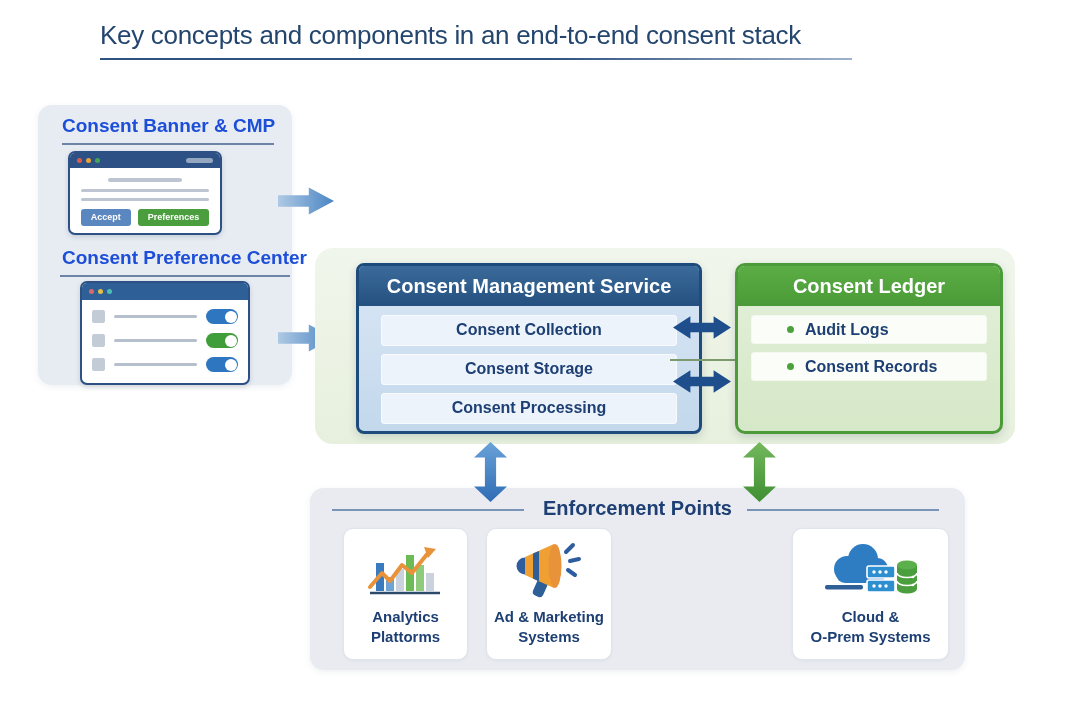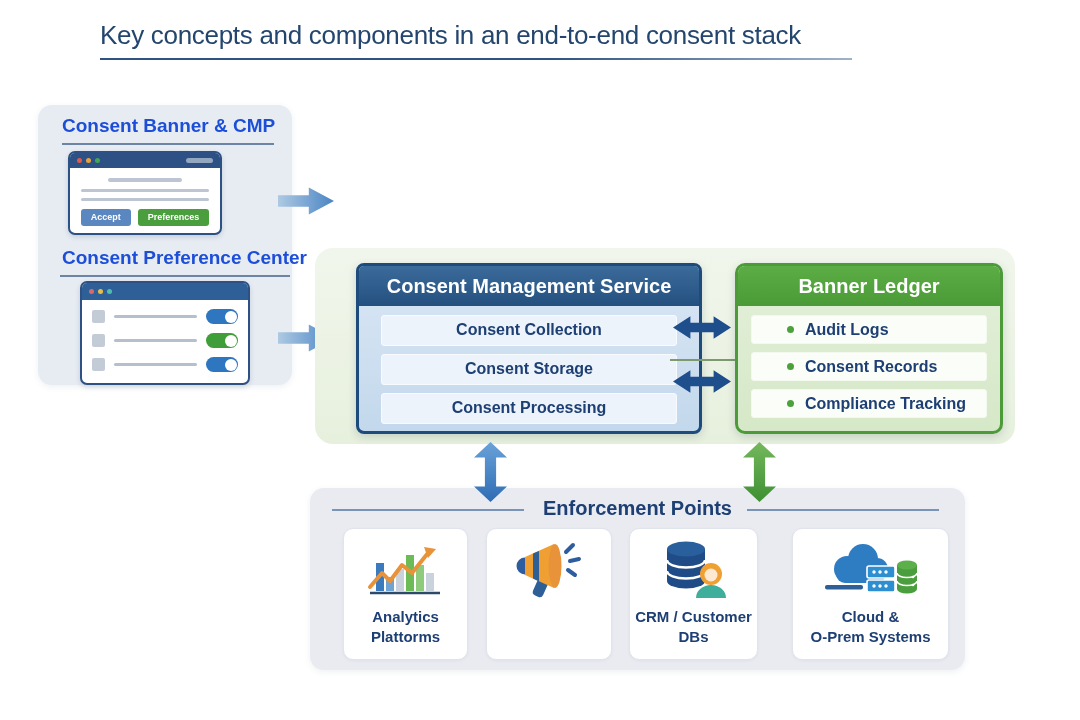--- a/index.html
+++ b/index.html
@@ -168,33 +168,29 @@
       <div class="svc-row cms-row">Consent Storage</div>
       <div class="svc-row cms-row">Consent Processing</div>
     </div>
   </div>
 
   <div class="abs arr-db" style="left:673px;top:314px;"></div>
   <div class="abs connector-line" style="left:670px;top:359px;width:65px;"></div>
   <div class="abs arr-db" style="left:673px;top:368px;"></div>
 
   <div class="abs svc-box ledger-box">
-    <div class="svc-header ledger-header">Banner Ledger</div>
+    <div class="svc-header ledger-header">Consent Ledger</div>
     <div class="svc-rows">
       <div class="svc-row ledger-row">
         <span class="bullet"></span>
         <span>Audit Logs</span>
       </div>
       <div class="svc-row ledger-row">
         <span class="bullet"></span>
         <span>Consent Records</span>
-      </div>
-      <div class="svc-row ledger-row">
-        <span class="bullet"></span>
-        <span>Compliance Tracking</span>
       </div>
     </div>
   </div>
 
   <div class="abs arr-v arr-v-blue" style="left:474px;top:442px;z-index:3;"></div>
   <div class="abs arr-v arr-v-green" style="left:743px;top:442px;z-index:3;"></div>
 
   <div class="abs enf-panel">
     <div class="enf-line enf-line-l"></div>
     <div class="enf-title">Enforcement Points</div>
@@ -226,39 +222,26 @@
           <rect x="26" y="34" width="11" height="24" rx="4" fill="#2e5f96" transform="rotate(24 31 46)"></rect>
           <circle cx="15" cy="27" r="8.5" fill="#2d5d9e"></circle>
           <polygon points="15,18 44,5 44,49 15,36" fill="#f0a032"></polygon>
           <polygon points="23,14.5 29,12 29,42.5 23,39.5" fill="#2e5f96"></polygon>
           <ellipse cx="45" cy="27" rx="6.5" ry="22" fill="#e8923a"></ellipse>
           <line x1="56" y1="13" x2="63" y2="6" stroke="#2d5d9e" stroke-width="4" stroke-linecap="round"></line>
           <line x1="60" y1="22" x2="69" y2="20" stroke="#2d5d9e" stroke-width="4" stroke-linecap="round"></line>
           <line x1="58" y1="31" x2="65" y2="36" stroke="#2d5d9e" stroke-width="4" stroke-linecap="round"></line>
         </svg>
       </div>
-    </div>
-
-    <div class="card" style="left:319px;width:129px;">
-      <div class="icon-wrap">
-        <svg width="78" height="64" viewBox="0 0 78 64">
-          <path d="M12 11 v32 a19 7.5 0 0 0 38 0 v-32" fill="#1f4c87"></path>
-          <ellipse cx="31" cy="11" rx="19" ry="7.5" fill="#2a5f9e"></ellipse>
-          <path d="M12 22 a19 7.5 0 0 0 38 0" fill="none" stroke="#ffffff" stroke-width="2.5"></path>
-          <path d="M12 33 a19 7.5 0 0 0 38 0" fill="none" stroke="#ffffff" stroke-width="2.5"></path>
-          <circle cx="56" cy="36" r="11" fill="#f0a032"></circle>
-          <circle cx="56" cy="37" r="6.5" fill="#fde8d2"></circle>
-          <path d="M41 60 a15 13 0 0 1 30 0 z" fill="#3fae9a"></path>
-        </svg>
-      </div>
       <div class="label">
-        <div>CRM / Customer</div>
-        <div>DBs</div>
-      </div>
-    </div>
+        <div>Ad &amp; Marketing</div>
+        <div>Systems</div>
+      </div>
+    </div>
+
 
     <div class="card" style="left:482px;width:157px;">
       <div class="icon-wrap">
         <svg width="96" height="62" viewBox="0 0 96 62">
           <rect x="2" y="46" width="38" height="4.5" rx="2" fill="#2e5f96"></rect>
           <g fill="#2e7cc2">
             <circle cx="24" cy="30" r="13"></circle>
             <circle cx="40" cy="20" r="15"></circle>
             <circle cx="54" cy="30" r="11"></circle>
             <rect x="13" y="26" width="50" height="18" rx="9"></rect>

